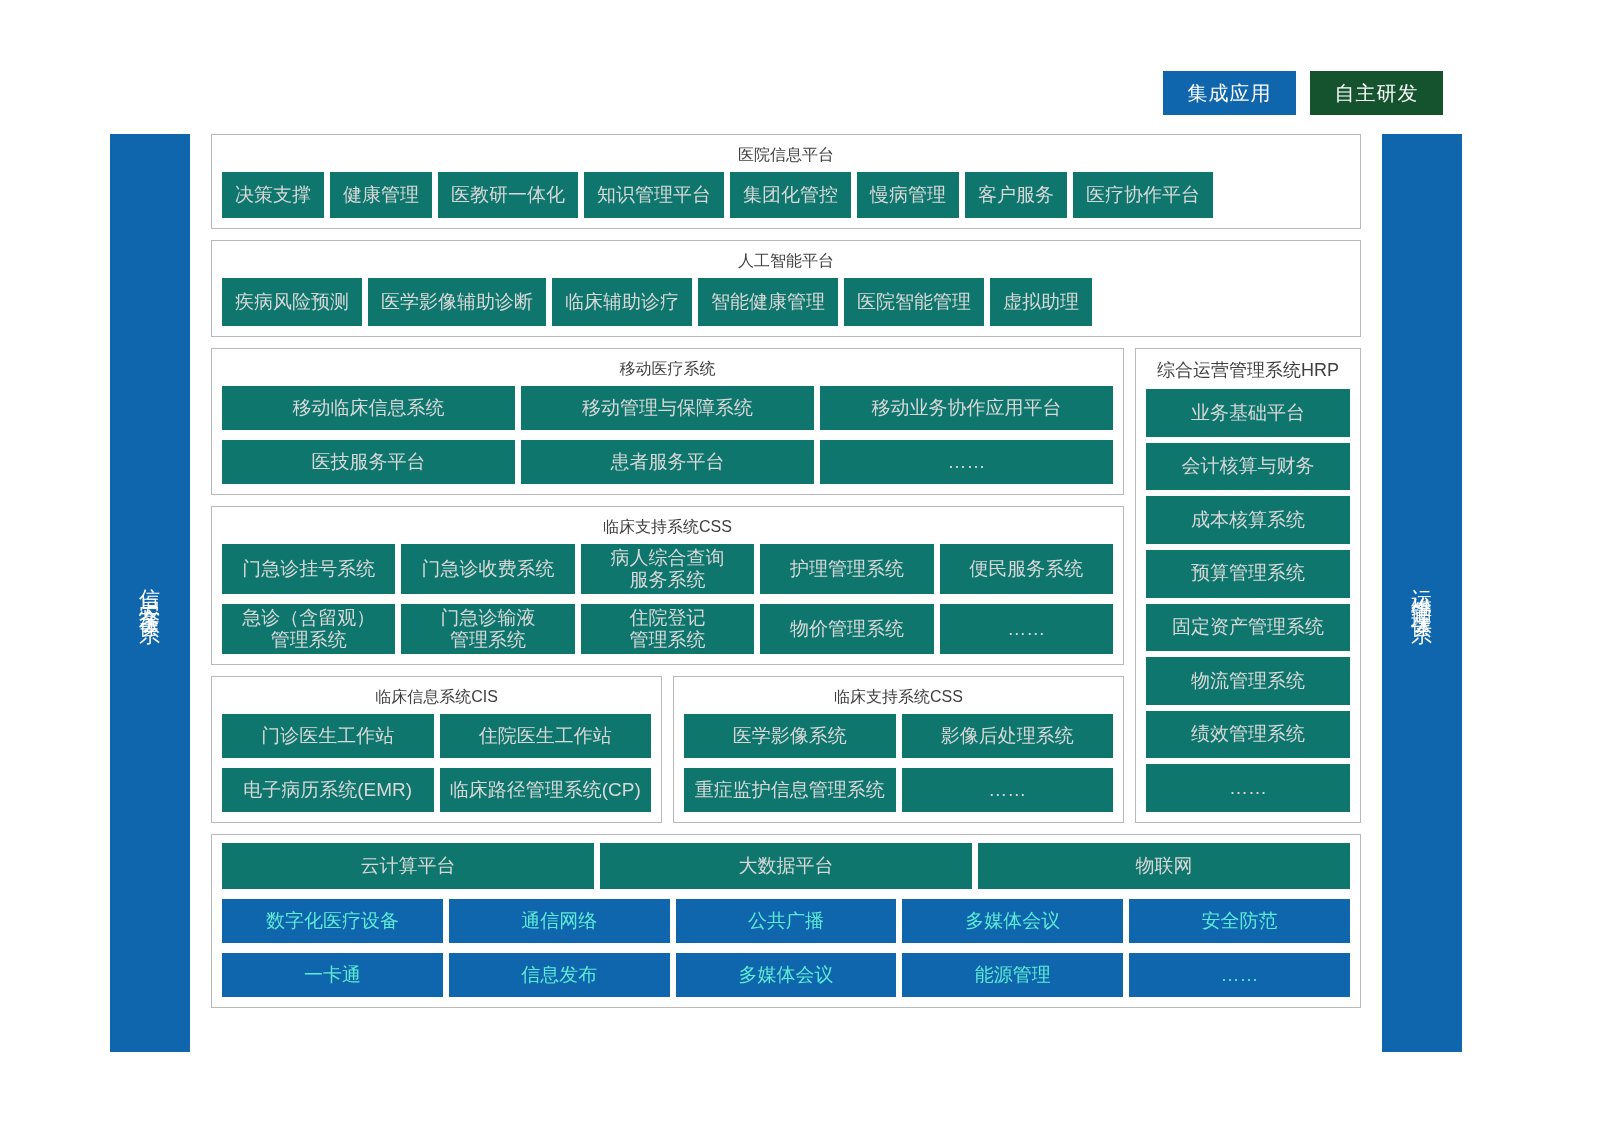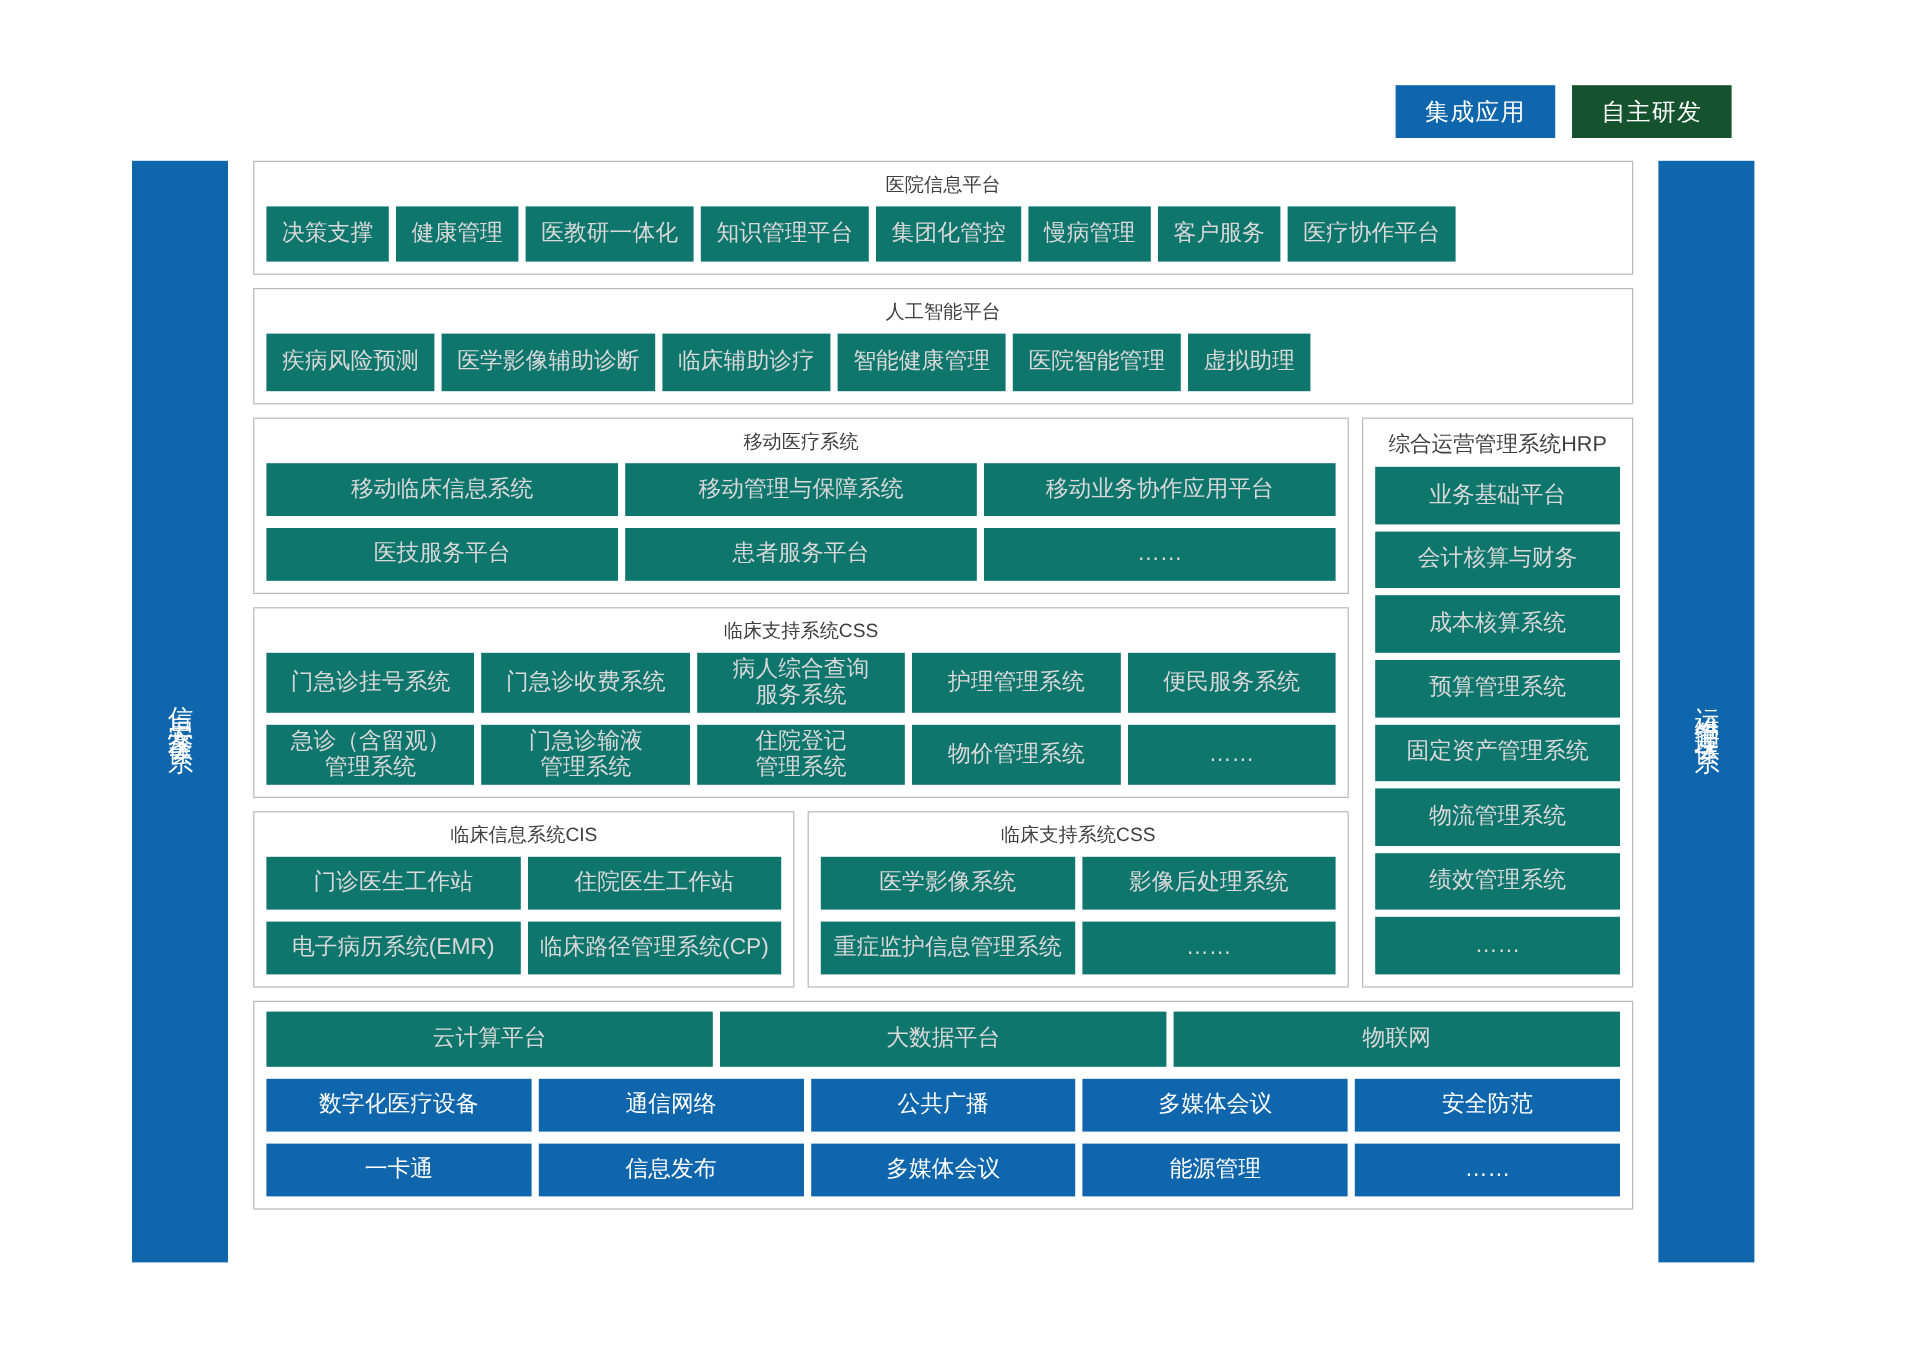--- a/index.html
+++ b/index.html
@@ -112,21 +112,21 @@
     justify-content: center;
     text-align: center;
     font-size: 19px;
     line-height: 1.18;
     white-space: pre-line;
     box-sizing: border-box;
     padding: 4px 2px;
   }
   .cell.blue {
     background: #0f66ac;
-    color: #ffffff;
+    color: #5eead4;
   }
   .cell.h46 { height: 46px; }
   .cell.h44 { height: 44px; }
   .cell.h48 { height: 48px; text-align: center; }
   .cell.h50 { height: 50px; }
 
   
   .row.auto .cell { flex: 0 1 auto; padding-left: 13px; padding-right: 13px; }
 
   

